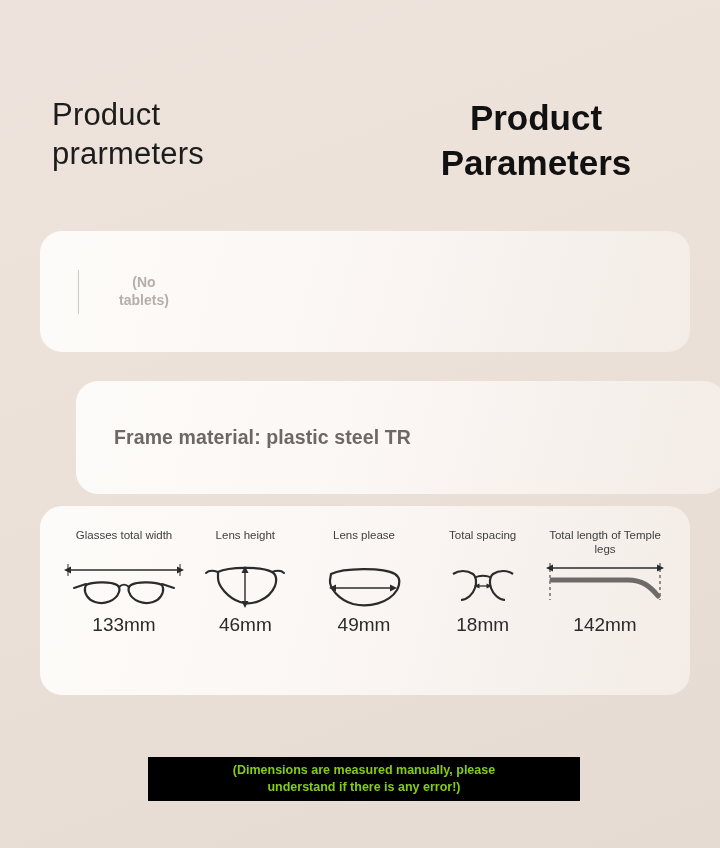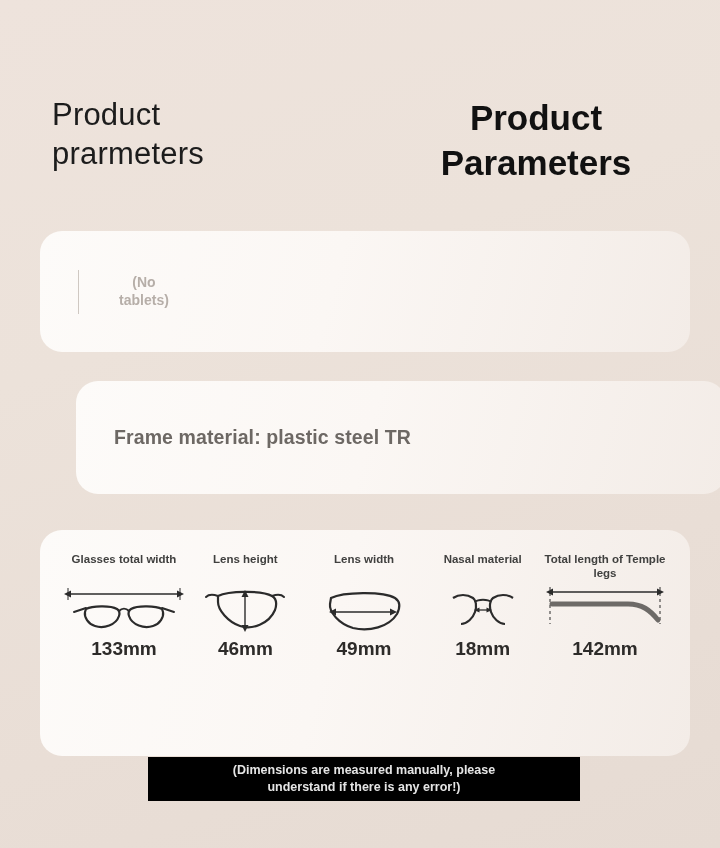--- a/index.html
+++ b/index.html
@@ -54,21 +54,21 @@
   .card {
     position: absolute;
     left: 40px;
     width: 650px;
     background: linear-gradient(105deg, #fdfbf9 0%, #fbf7f4 45%, #f3ece7 100%);
     border-radius: 22px;
     box-sizing: border-box;
   }
   #card-model  { top: 231px; height: 121px; }
   #card-frame  { top: 381px; height: 113px; margin-left: 36px; }
-  #card-dims   { top: 530px; height: 226px; font-weight: bold; }
+  #card-dims   { top: 506px; height: 189px; }
 
   .card-row {
     display: flex;
     align-items: center;
     height: 100%;
     padding: 0 38px;
     box-sizing: border-box;
   }
   .model-text {
     font-size: 19.5px;
@@ -142,21 +142,21 @@
   }
 
   
   .note {
     position: absolute;
     left: 148px;
     top: 757px;
     width: 432px;
     height: 44px;
     background: #000000;
-    color: #e5e5e5;
+    color: #84cc16;
     font-size: 12.5px;
     font-weight: 700;
     line-height: 1.35;
     display: flex;
     align-items: center;
     justify-content: center;
     text-align: center;
     white-space: pre-line;
     box-sizing: border-box;
     padding: 0 8px;
@@ -218,34 +218,34 @@
             <polygon points="43,6 39.5,13 46.5,13" fill="#2b2b2b"></polygon>
             <polygon points="43,48 39.5,41 46.5,41" fill="#2b2b2b"></polygon>
             <path d="M70,12 C76,10 80,11 82,13" fill="none" stroke="#2b2b2b" stroke-width="2" stroke-linecap="round"></path>
             <path d="M16,12 C10,10 6,11 4,13" fill="none" stroke="#2b2b2b" stroke-width="2" stroke-linecap="round"></path>
           </svg>
         </div>
         <div class="dim-value">46mm</div>
       </div>
 
       <div class="dim-col">
-        <div class="dim-label">Lens width</div>
+        <div class="dim-label">Lens please</div>
         <div class="dim-figure">
           <svg width="90" height="52" viewBox="0 0 90 52">
             <path d="M12,14 C24,8 64,7 76,14 C82,18 81,24 78,30 C70,43 50,48 34,44 C20,40 10,28 11,20 Z" fill="none" stroke="#2b2b2b" stroke-width="2.2"></path>
             <line x1="14" y1="28" x2="74" y2="28" stroke="#2b2b2b" stroke-width="1.4"></line>
             <polygon points="10,28 17,24.5 17,31.5" fill="#2b2b2b"></polygon>
             <polygon points="78,28 71,24.5 71,31.5" fill="#2b2b2b"></polygon>
           </svg>
         </div>
         <div class="dim-value">49mm</div>
       </div>
 
       <div class="dim-col">
-        <div class="dim-label">Nasal material</div>
+        <div class="dim-label">Total spacing</div>
         <div class="dim-figure">
           <svg width="76" height="52" viewBox="0 0 76 52">
             <path d="M8,14 C14,10 22,10 28,14 C31,16 32,22 30,28 C28,34 22,40 16,40" fill="none" stroke="#2b2b2b" stroke-width="2.2"></path>
             <path d="M68,14 C62,10 54,10 48,14 C45,16 44,22 46,28 C48,34 54,40 60,40" fill="none" stroke="#2b2b2b" stroke-width="2.2"></path>
             <path d="M30,18 C33,15 43,15 46,18" fill="none" stroke="#2b2b2b" stroke-width="2"></path>
             <line x1="32" y1="26" x2="44" y2="26" stroke="#2b2b2b" stroke-width="1.3"></line>
             <polygon points="29,26 34.5,23.4 34.5,28.6" fill="#2b2b2b"></polygon>
             <polygon points="47,26 41.5,23.4 41.5,28.6" fill="#2b2b2b"></polygon>
           </svg>
         </div>

